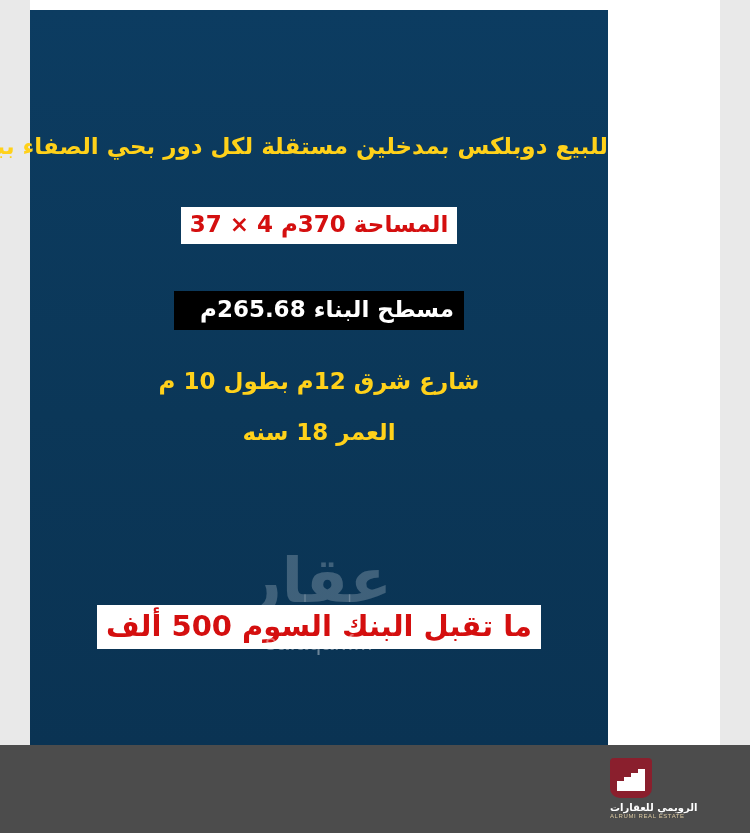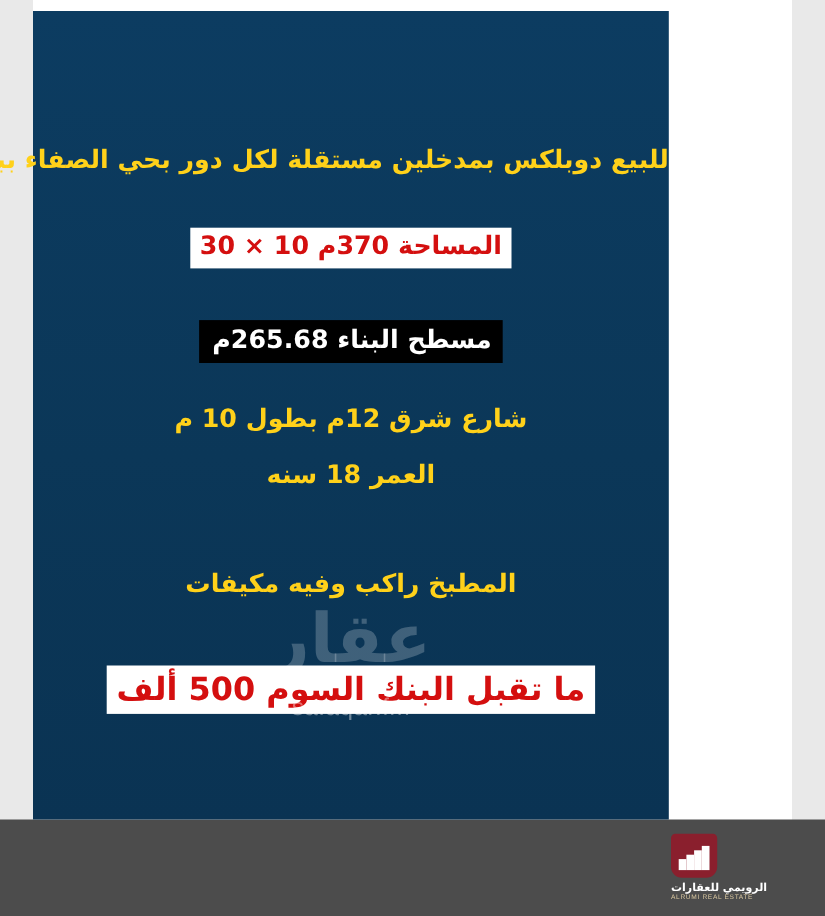--- a/index.html
+++ b/index.html
@@ -96,21 +96,21 @@
     padding: 3px 9px 5px 9px;
     display: inline-block;
   }
   .l-built {
     top: 281px;
     font-size: 23px;
   }
   .l-built .hl {
     background: #000000;
     color: #ffffff;
-    padding: 4px 10px 6px 12px;
+    padding: 4px 10px 6px 26px;
     display: inline-block;
   }
   .l-street {
     top: 357px;
     font-size: 23px;
     color: #ffd11a;
     text-align: center;
   }
   .l-age {
     top: 408px;
@@ -222,32 +222,31 @@
   <div class="gray-left"></div>
   <div class="gray-right"></div>
   <div class="gray-bottom"></div>
 
   <div class="canvas">
     <div class="ad-lines">
 
       <div class="line l-title">للبيع دوبلكس بمدخلين مستقلة لكل دور بحي الصفاء ببريدة</div>
 
       <div class="line l-area">
-        <span class="hl">المساحة 370م 10 × 30</span>
+        <span class="hl">المساحة 370م 4 × 37</span>
       </div>
 
       <div class="line l-built">
         <span class="hl">مسطح البناء 265.68م</span>
       </div>
 
       <div class="line l-street">شارع شرق 12م بطول 10 م</div>
 
       <div class="line l-age">العمر 18 سنه</div>
 
-      <div class="line l-kitchen">المطبخ راكب وفيه مكيفات</div>
 
       <div class="line l-price">
         <span class="hl">ما تقبل البنك السوم 500 ألف</span>
       </div>
     </div>
 
     <div class="watermark">
       <div class="wm-logo">عقار</div>
       <div class="wm-url">sa.aqar.fm</div>
     </div>

